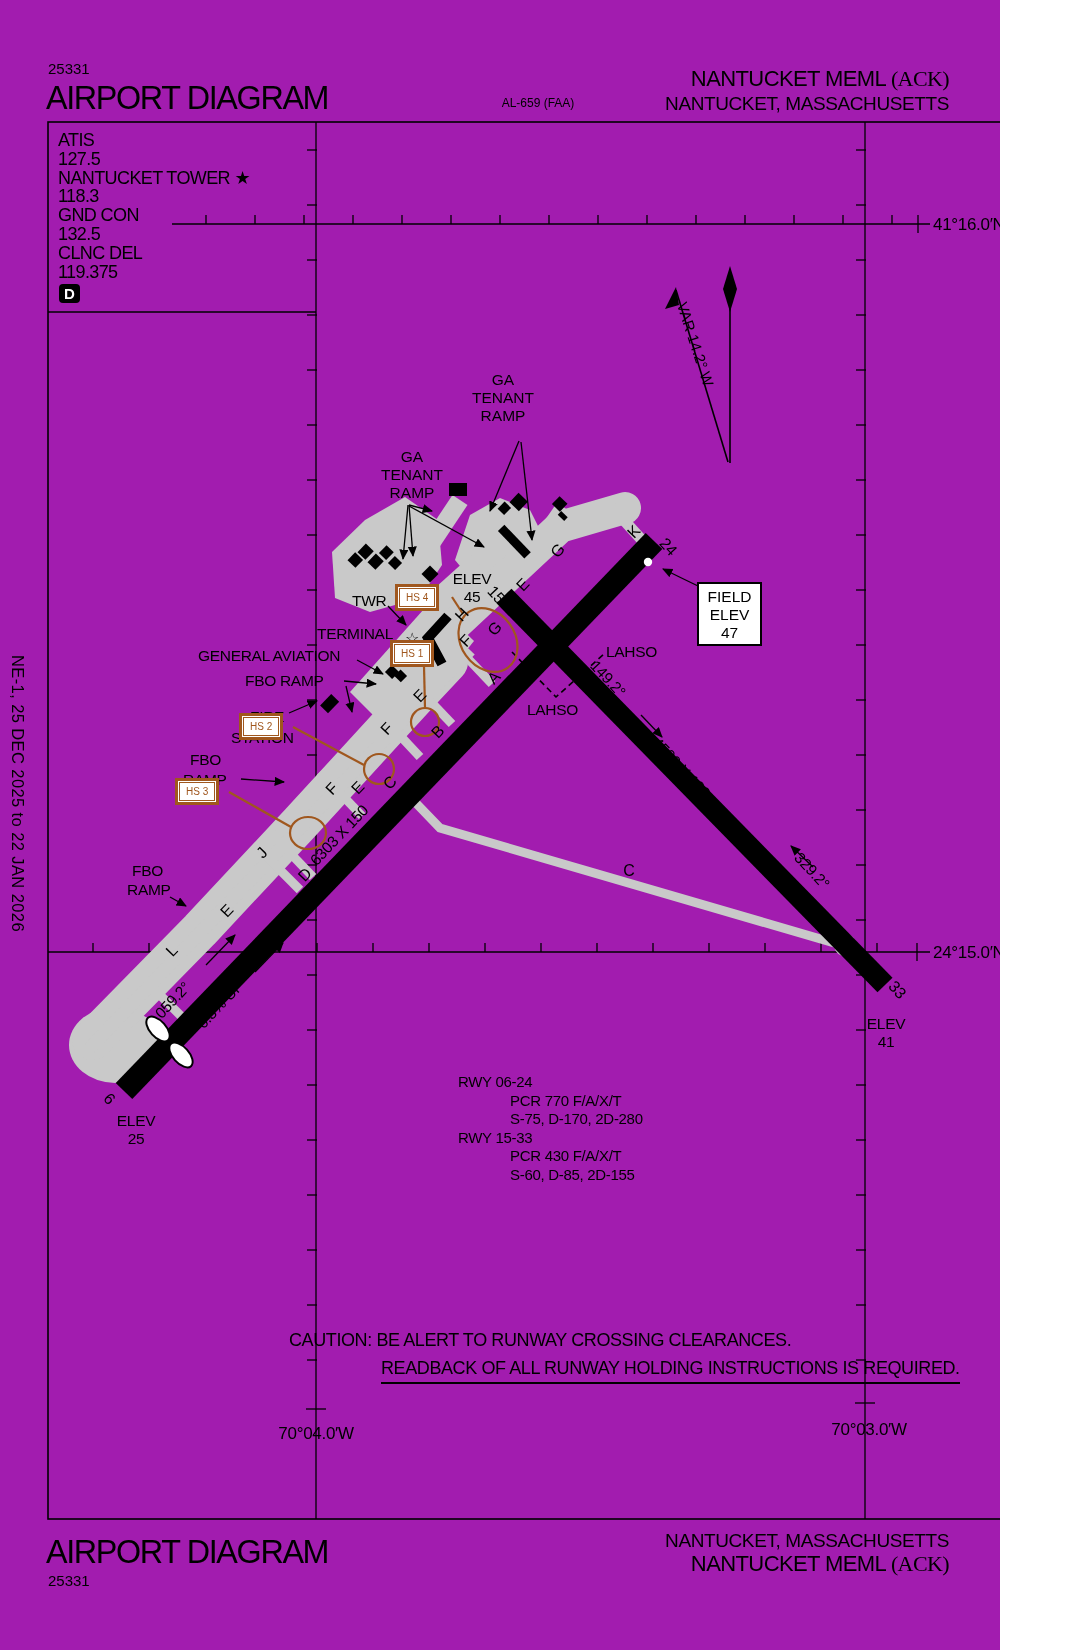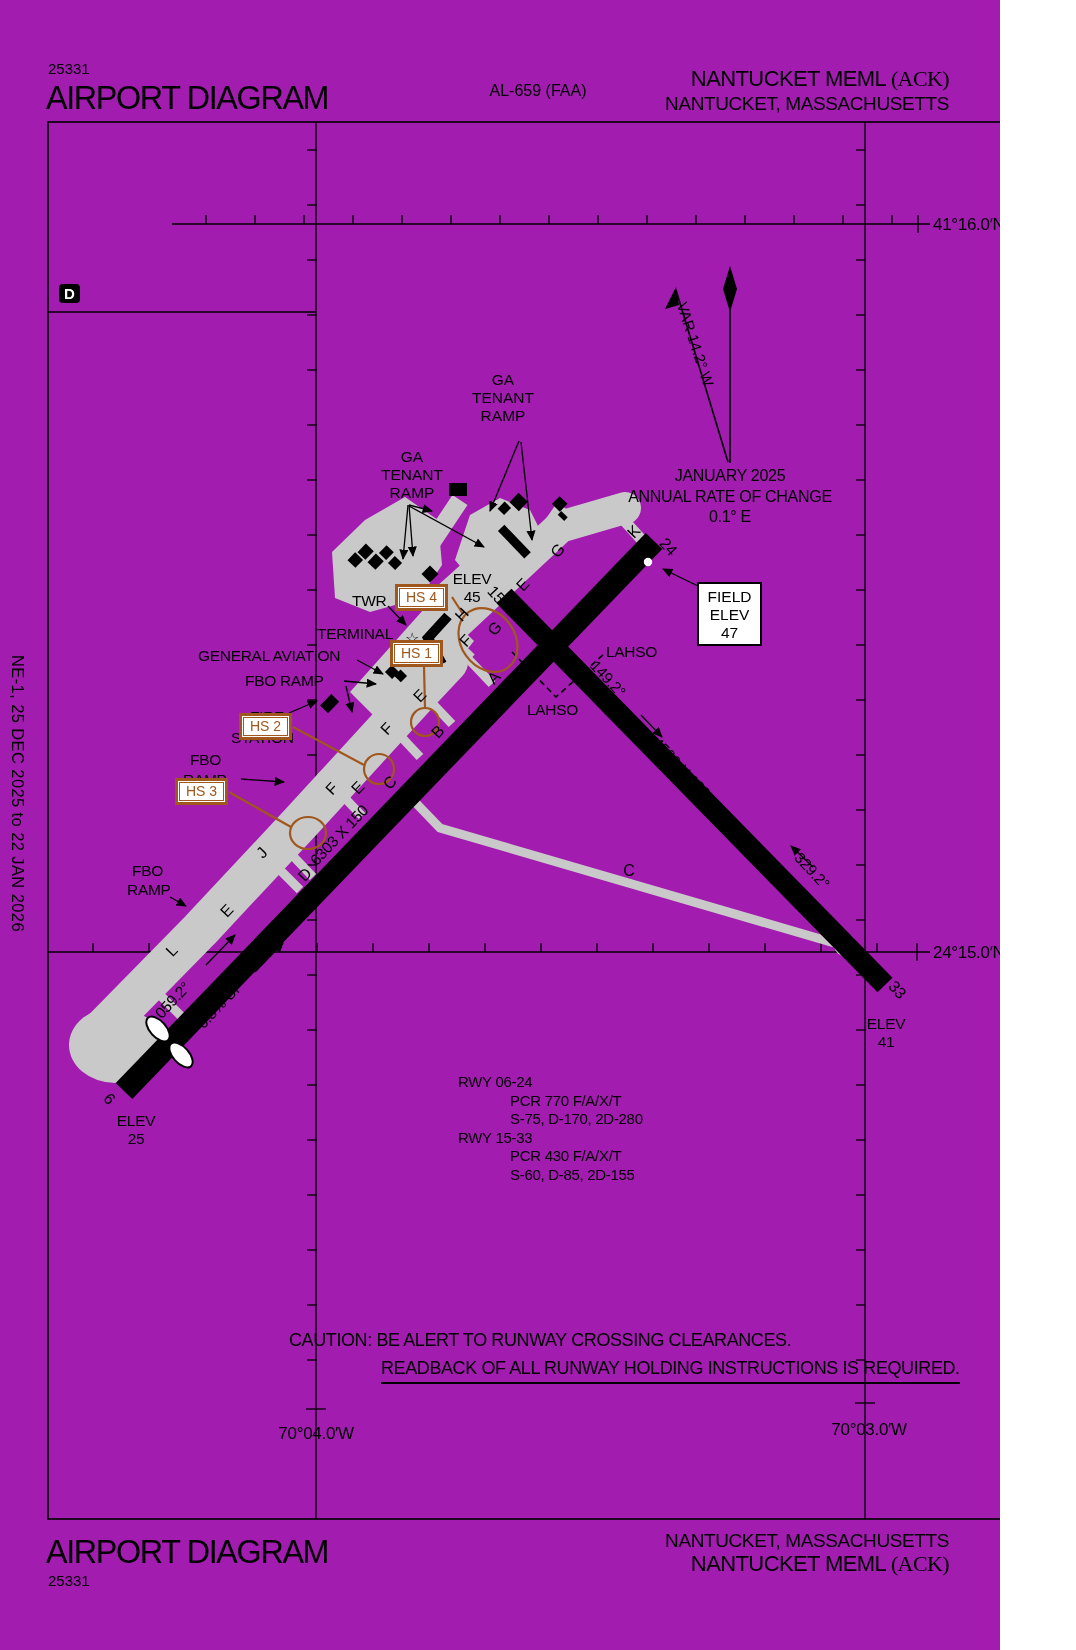--- a/index.html
+++ b/index.html
@@ -20,21 +20,21 @@
   .dbox{width:21px;height:19px;background:#000;color:#fff;border-radius:4px;
         font-weight:bold;font-size:15px;text-align:center;line-height:19px;}
   .edge{writing-mode:vertical-rl;font-size:16.5px;letter-spacing:0.4px;}
   .flip{transform:rotate(180deg);}
   .twy{position:absolute;font-size:16px;letter-spacing:-0.3px;white-space:nowrap;
        transform:translate(-50%,-50%) rotate(var(--r,0deg));}
   .elev{position:absolute;text-align:center;font-size:15.5px;line-height:17.5px;
         letter-spacing:-0.3px;transform:translateX(-50%);white-space:nowrap;}
   .hs{position:absolute;border:3px solid var(--brown,#A0571E);background:#fff;padding:1px;}
   .hs>span{display:block;border:1.5px solid var(--brown,#A0571E);color:var(--brown,#A0571E);
-        padding:0 6px;font-size:14px;line-height:17px;white-space:nowrap;}
+        padding:0 6px;font-size:10px;line-height:17px;white-space:nowrap;}
   .febox{position:absolute;border:2px solid #000;background:#fff;text-align:center;
         font-size:15.5px;line-height:18px;padding:4px 6px 2px 6px;}
   .caution{font-size:18px;letter-spacing:-0.4px;}
   .underl{border-bottom:2.5px solid #000;padding-bottom:3px;}
   .rwydata{font-size:15px;letter-spacing:-0.3px;}
   .grat{font-size:17px;letter-spacing:-0.3px;}
   
   .gln{stroke:#000;stroke-width:1.3;fill:none;}
   .frame{stroke:#000;stroke-width:1.6;fill:none;}
   .gray{fill:var(--twy-gray,#C9C9C9);stroke:none;}
@@ -253,40 +253,45 @@
       <line x1="676" y1="290" x2="728" y2="462" stroke="#000" stroke-width="1.6"></line>
       <polygon points="676,287 665,309 679,305" fill="#000"></polygon>
     </g>
 
     <rect class="frame" x="48" y="122" width="977" height="1397"></rect>
     <line class="gln" x1="48" y1="312" x2="316" y2="312"></line>
   </svg>
 
   <div class="abs" style="left:48px;top:60px;font-size:15px">25331</div>
   <div class="abs big" style="left:46px;top:78px">AIRPORT DIAGRAM</div>
-  <div class="abs ctr" style="left:538px;top:82px;font-size:16px">AL-659 (FAA)</div>
+  <div class="abs ctr" style="left:538px;top:96px;font-size:12px">AL-659 (FAA)</div>
   <div class="abs sub1 r" style="right:51px;top:66px"><span>NANTUCKET MEML</span> <span class="serif">(ACK)</span></div>
   <div class="abs sub2 r" style="right:51px;top:93px">NANTUCKET, MASSACHUSETTS</div>
 
   <div class="abs edge" style="left:8px;top:655px">NE-1,  25 DEC 2025  to  22 JAN 2026</div>
   <div class="abs edge flip" style="left:1035px;top:650px">NE-1,  25 DEC 2025  to  22 JAN 2026</div>
 
+  <div class="abs comm" style="left:58px;top:131px">
+    <div>ATIS</div>
+    <div>127.5</div>
+    <div>NANTUCKET TOWER ★</div>
+    <div>118.3</div>
+    <div>GND CON</div>
+    <div>132.5</div>
+    <div>CLNC DEL</div>
+    <div>119.375</div>
+  </div>
   <div class="abs dbox" style="left:59px;top:284px">D</div>
 
   <div class="abs grat" style="left:933px;top:215px">41°16.0′N</div>
   <div class="abs grat" style="left:933px;top:943px">24°15.0′N</div>
   <div class="abs grat ctr" style="left:316px;top:1424px">70°04.0′W</div>
   <div class="abs grat ctr" style="left:869px;top:1420px">70°03.0′W</div>
 
   <div class="abs sm rot" style="left:682px;top:294px;transform:rotate(72deg)">VAR 14.2° W</div>
-  <div class="abs" style="left:730px;top:466px;transform:translateX(-50%);text-align:center;font-size:16px;line-height:20.5px;letter-spacing:-0.3px">
-    <div>JANUARY 2025</div>
-    <div>ANNUAL RATE OF CHANGE</div>
-    <div>0.1° E</div>
-  </div>
 
   <div class="febox" style="left:697px;top:582px;width:49px">
     <div>FIELD</div>
     <div>ELEV</div>
     <div>47</div>
   </div>
 
   <div class="twy" style="left:109px;top:1099px;--r:47deg;font-size:16px">6</div>
   <div class="twy" style="left:668px;top:547px;--r:47deg">24</div>
   <div class="twy" style="left:496px;top:595px;--r:47deg">15</div>

